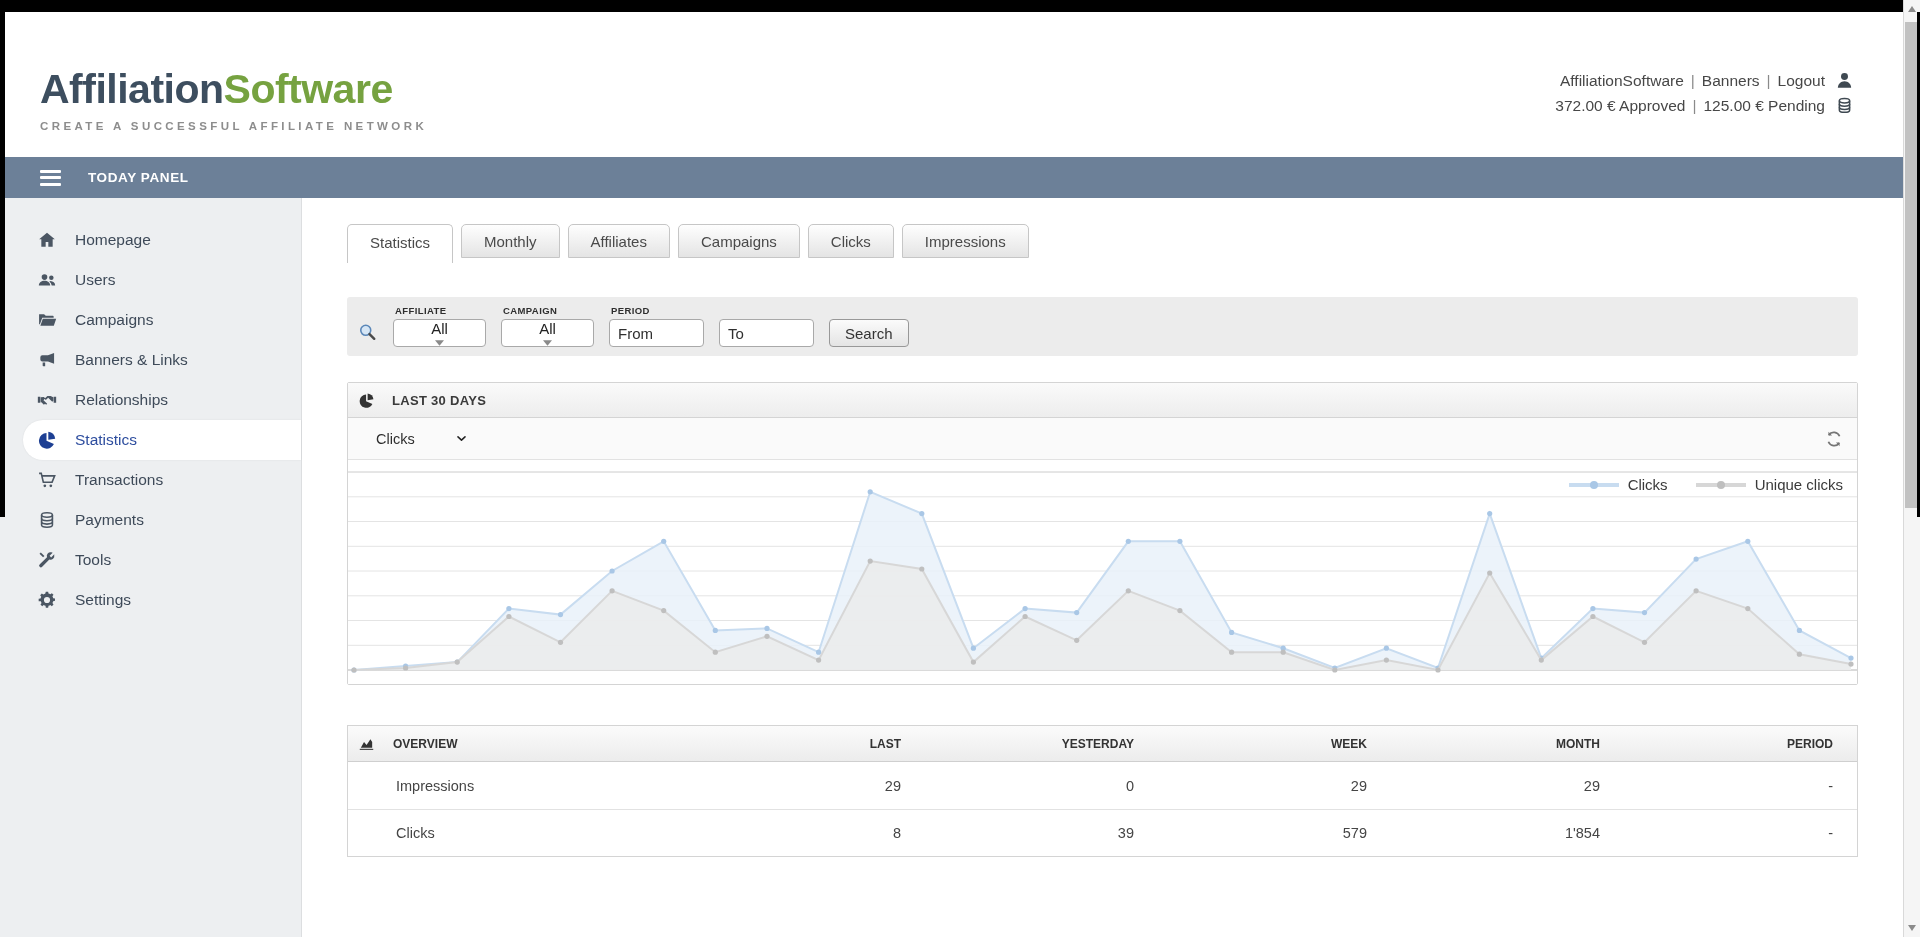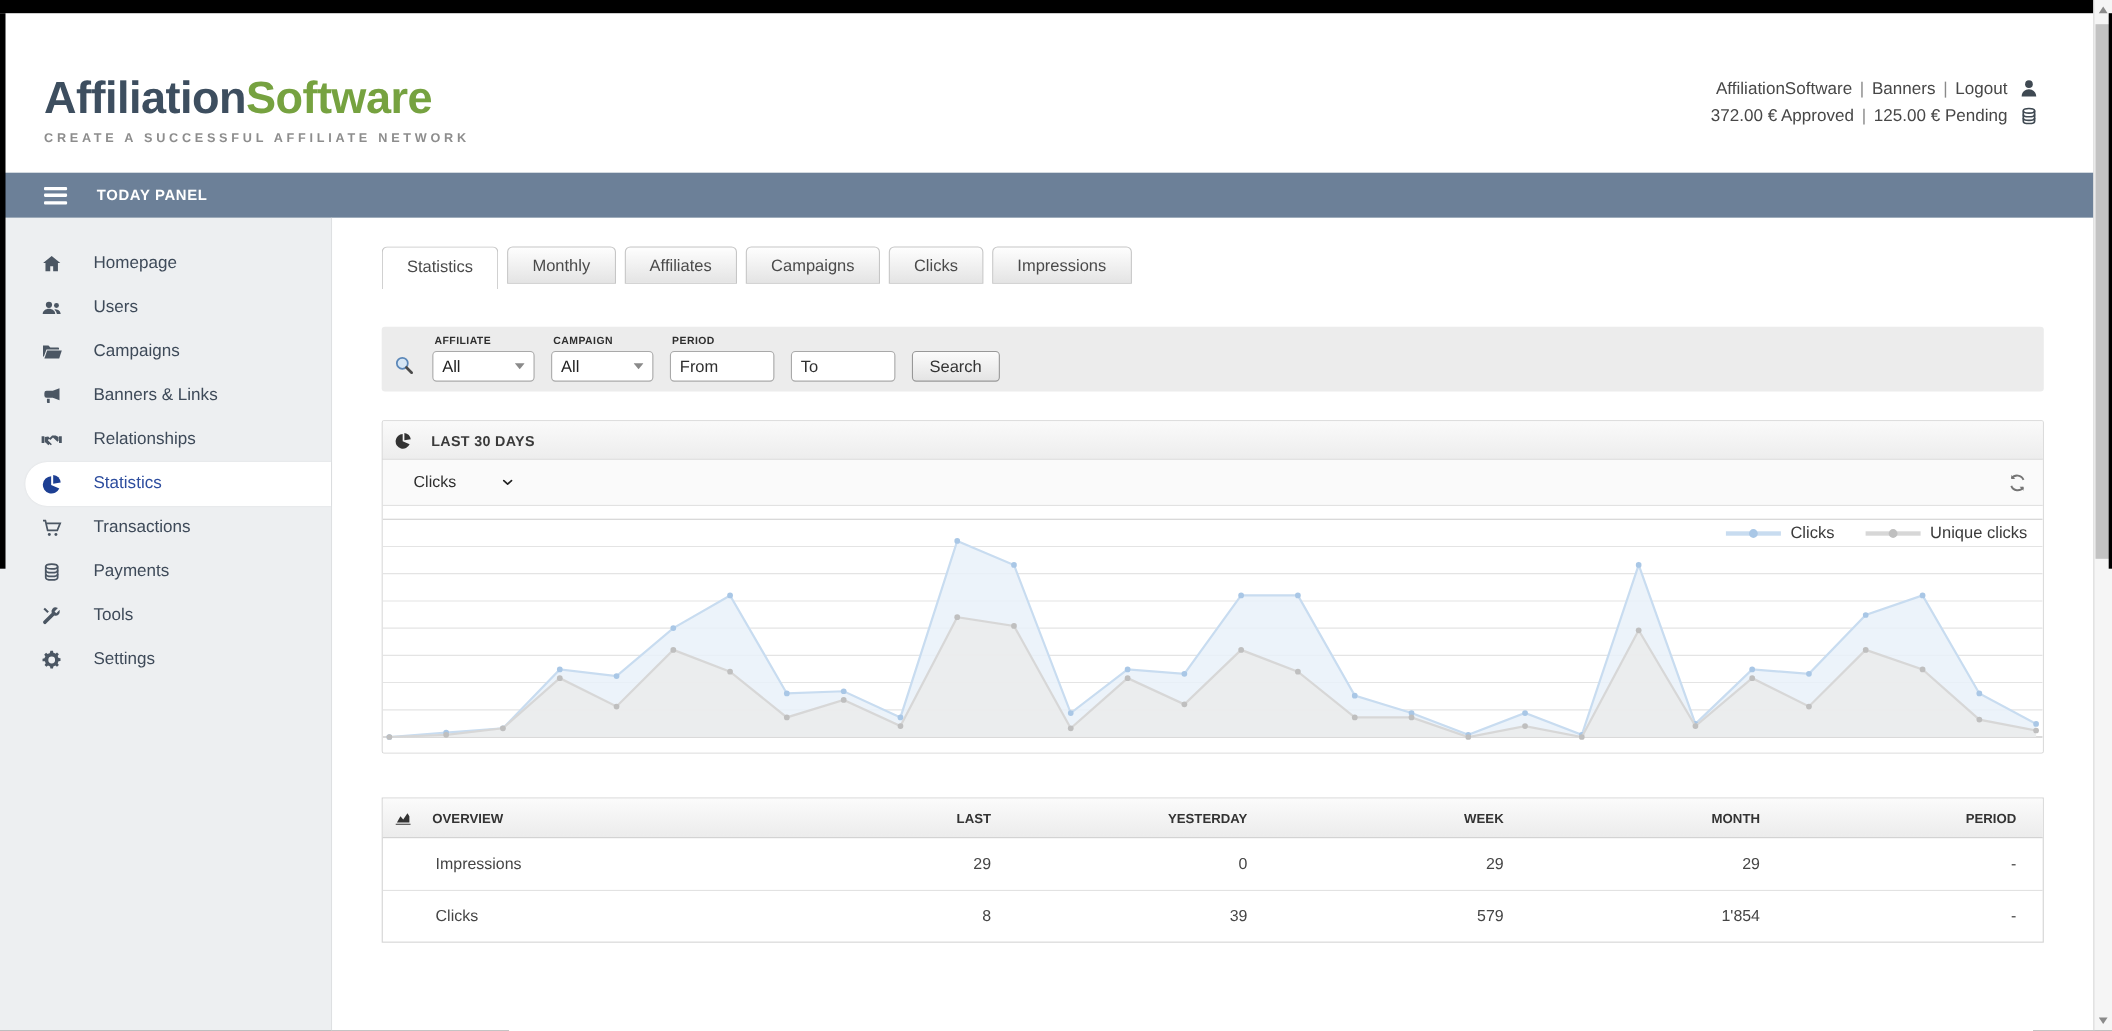--- a/index.html
+++ b/index.html
@@ -28,21 +28,21 @@
   .hdr-ic svg { width:100%; height:100%; }
 
   
   .admin-bar { position:absolute; top:157px; left:0; width:1920px; height:41px; background:#6c8098; display:flex; align-items:center; }
   .hamburger { margin-left:40px; width:21px; display:flex; flex-direction:column; gap:3.5px; cursor:pointer; }
   .hamburger span { display:block; height:3px; background:#fff; border-radius:1px; }
   .admin-title { margin-left:27px; color:#fff; font-size:13.5px; font-weight:700; letter-spacing:0.6px; }
 
   
   .sidebar { position:absolute; top:198px; left:0; width:302px; height:739px; background:#edeff1; border-right:1px solid #dcdee0; padding-top:22px; }
-  .side-item { height:40px; display:flex; align-items:center; padding-left:37px; gap:28px; cursor:pointer; }
+  .side-item { height:40px; display:flex; align-items:center; padding-left:37px; gap:18px; cursor:pointer; }
   .side-ic { width:20px; height:20px; color:#4b5663; flex:none; display:flex; }
   .side-ic svg { width:100%; height:100%; }
   .side-label { font-size:15.5px; color:#3e4a59; }
   .side-item.active { background:#fff; border-radius:20px 0 0 20px; margin-left:23px; padding-left:14px; box-shadow:0 0 2px rgba(0,0,0,.08); }
   .side-item.active .side-ic { color:#1d3f93; }
   .side-item.active .side-label { color:#2d4d9e; }
 
   
   .main { position:absolute; top:198px; left:302px; width:1601px; height:739px; background:#fff; padding:0 45px; }
 
@@ -58,21 +58,21 @@
   .tab { height:34px; line-height:33px; padding:0 22px; border:1px solid #c6c6c6; border-radius:5px 5px 0 0;
          background:linear-gradient(#fefefe,#e4e4e4); font-size:15px; color:#4a4a4a; cursor:pointer; }
   .tab.active { height:39px; line-height:36px; background:#fff; border-bottom:none; }
 
   
   .filter-bar { margin-top:34px; background:#ececec; border-radius:3px; height:59px; display:flex; align-items:flex-end; padding:0 12px 9px 10px; gap:15px; }
   .search-ic { width:21px; height:21px; margin-bottom:4px; flex:none; }
   .search-ic svg { width:100%; height:100%; }
   .fgroup { display:flex; flex-direction:column; }
   .flabel { font-size:9.5px; font-weight:700; letter-spacing:0.4px; color:#2e2e2e; margin:0 0 3px 2px; }
-  .fselect { width:93px; height:28px; background:#fff; border:1px solid #a9a9a9; border-radius:4px; display:flex; align-items:center; justify-content:space-between; padding:0 8px; font-size:15px; color:#222; cursor:pointer; }
+  .fselect { width:93px; height:28px; background:#fff; border:1px solid #a9a9a9; border-radius:4px; display:flex; align-items:center; justify-content:space-between; padding:0 8px; font-size:15px; color:#222; cursor:pointer;flex-direction:column; }
   .fselect .arr { width:9px; height:6px; color:#8a8a8a; display:flex; }
   .fselect .arr svg { width:100%; height:100%; }
   .finput { width:95px; height:28px; border:1px solid #a9a9a9; border-radius:4px; padding:0 8px; font-size:15px; color:#222; font-family:"Liberation Sans",sans-serif; }
   .finput::placeholder { color:#2f2f2f; opacity:1; }
   .search-btn { height:28px; padding:0 15px; border:1px solid #989898; border-radius:4px; background:linear-gradient(#fbfbfb,#e4e4e4); font-size:15px; color:#333; cursor:pointer; font-family:"Liberation Sans",sans-serif; }
 
   
   .panel { margin-top:26px; border:1px solid #d4d4d4; border-radius:2px; }
   .panel-head { height:35px; background:linear-gradient(#fafafa,#ededed); border-bottom:1px solid #d4d4d4; display:flex; align-items:center; padding:0 10px; gap:17px; }
   .panel-pie { width:17px; height:17px; color:#333; display:flex; }

